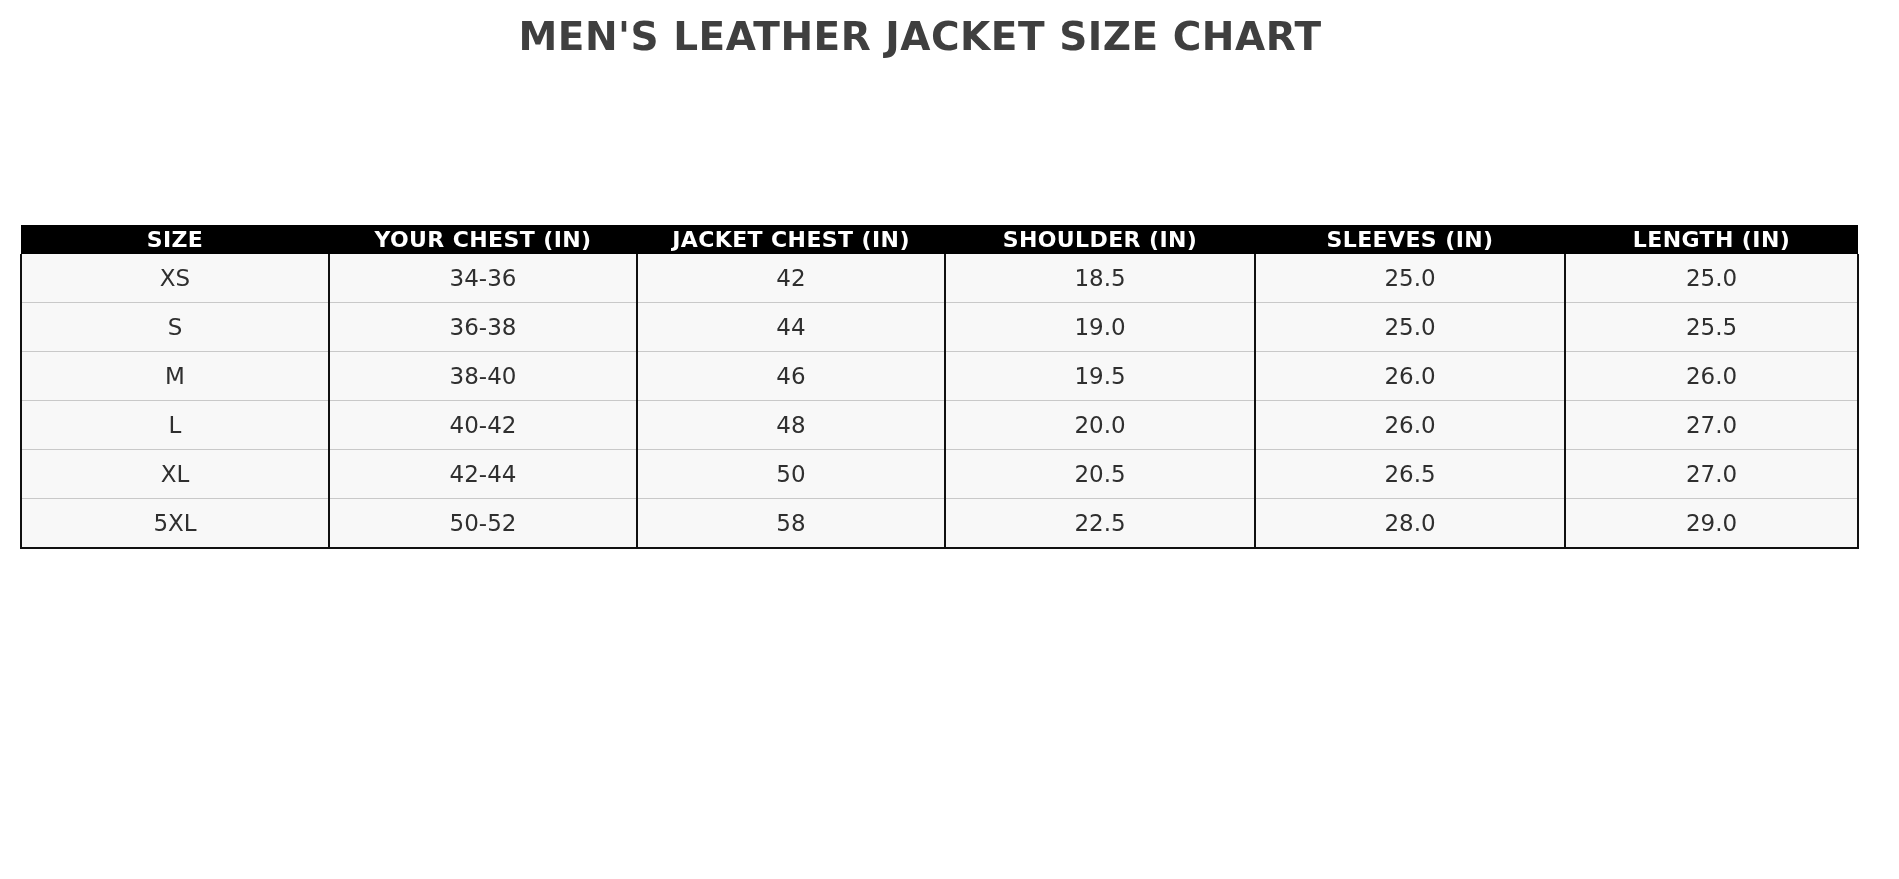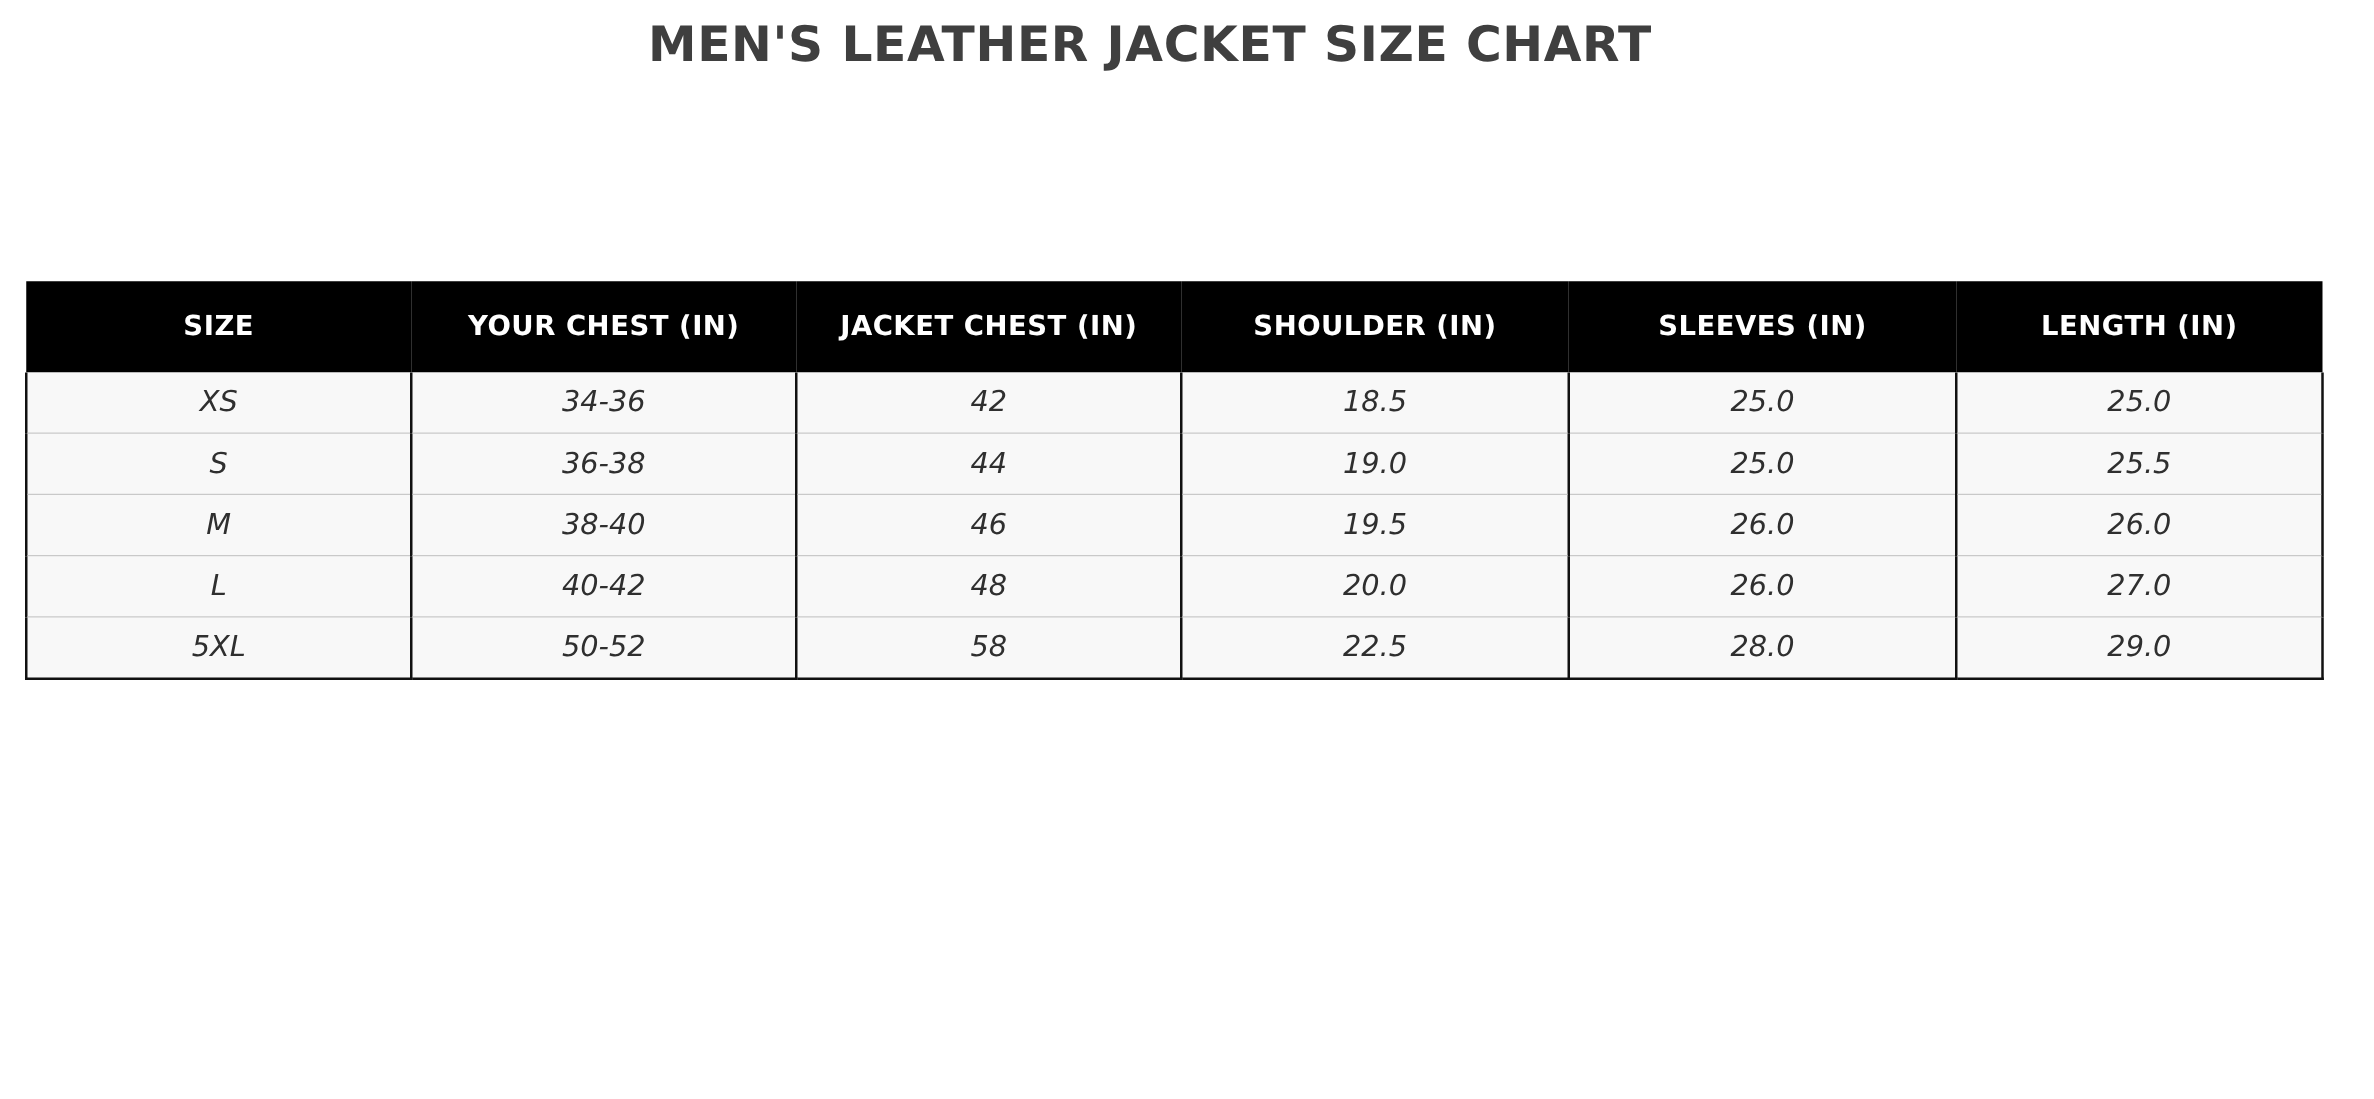--- a/index.html
+++ b/index.html
@@ -41,36 +41,35 @@
     border-collapse: collapse;
     table-layout: fixed;
     width: 1837px;
   }
   table.size-chart thead th {
     background: #000000;
     color: #ffffff;
     font-size: 22px;
     font-weight: bold;
     letter-spacing: 0.4px;
-    padding: 24px 2px;
+    padding: 2px 2px;
     text-align: center;
     border: none;
     white-space: nowrap;
   }
   table.size-chart tbody td {
     background: #f8f8f8;
     color: #2f2f2f;
     font-size: 23px;
     text-align: center;
     padding: 11px 2px;
     border-left: 2px solid #111111;
     border-right: 2px solid #111111;
     border-bottom: 1px solid #c9c9c9;
     white-space: nowrap;
-    font-style: italic;
   }
   table.size-chart tbody tr:last-child td {
     border-bottom: 2px solid #111111;
   }
   
   col.c0 { width: 308px; }
   col.c1 { width: 308px; }
   col.c2 { width: 308px; }
   col.c3 { width: 310px; }
   col.c4 { width: 310px; }
@@ -130,20 +129,28 @@
         </tr>
         <tr>
           <td>L</td>
           <td>40-42</td>
           <td>48</td>
           <td>20.0</td>
           <td>26.0</td>
           <td>27.0</td>
         </tr>
         <tr>
+          <td>XL</td>
+          <td>42-44</td>
+          <td>50</td>
+          <td>20.5</td>
+          <td>26.5</td>
+          <td>27.0</td>
+        </tr>
+        <tr>
           <td>5XL</td>
           <td>50-52</td>
           <td>58</td>
           <td>22.5</td>
           <td>28.0</td>
           <td>29.0</td>
         </tr>
       </tbody>
     </table>
   </div>

